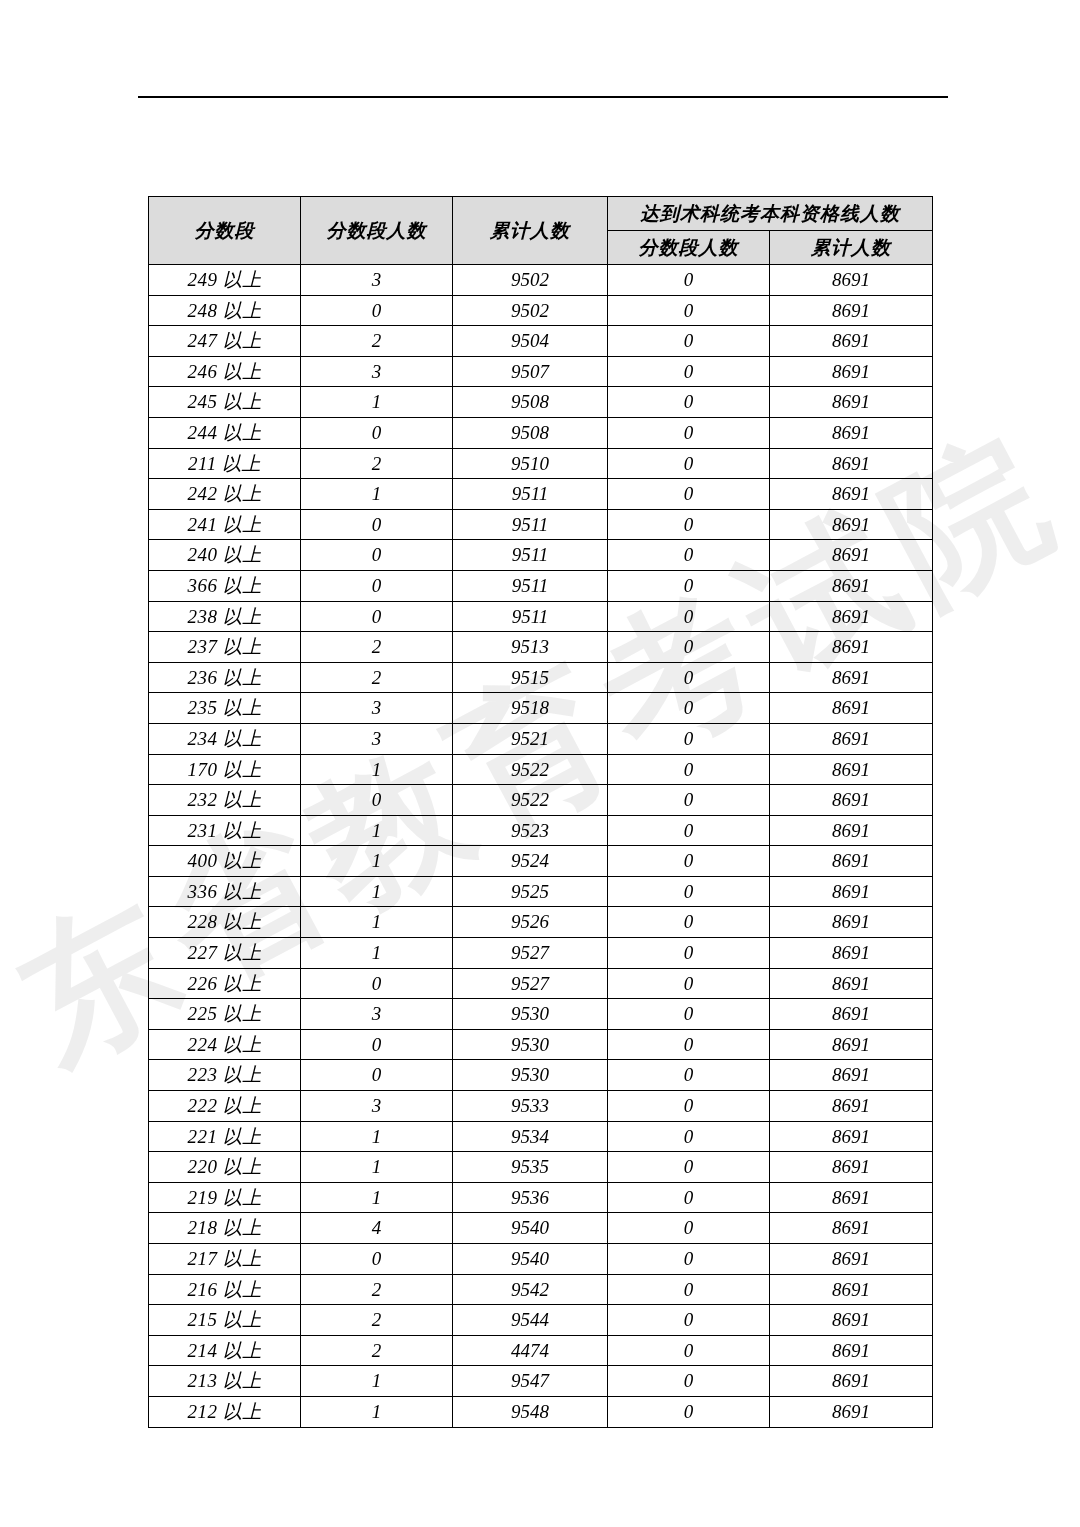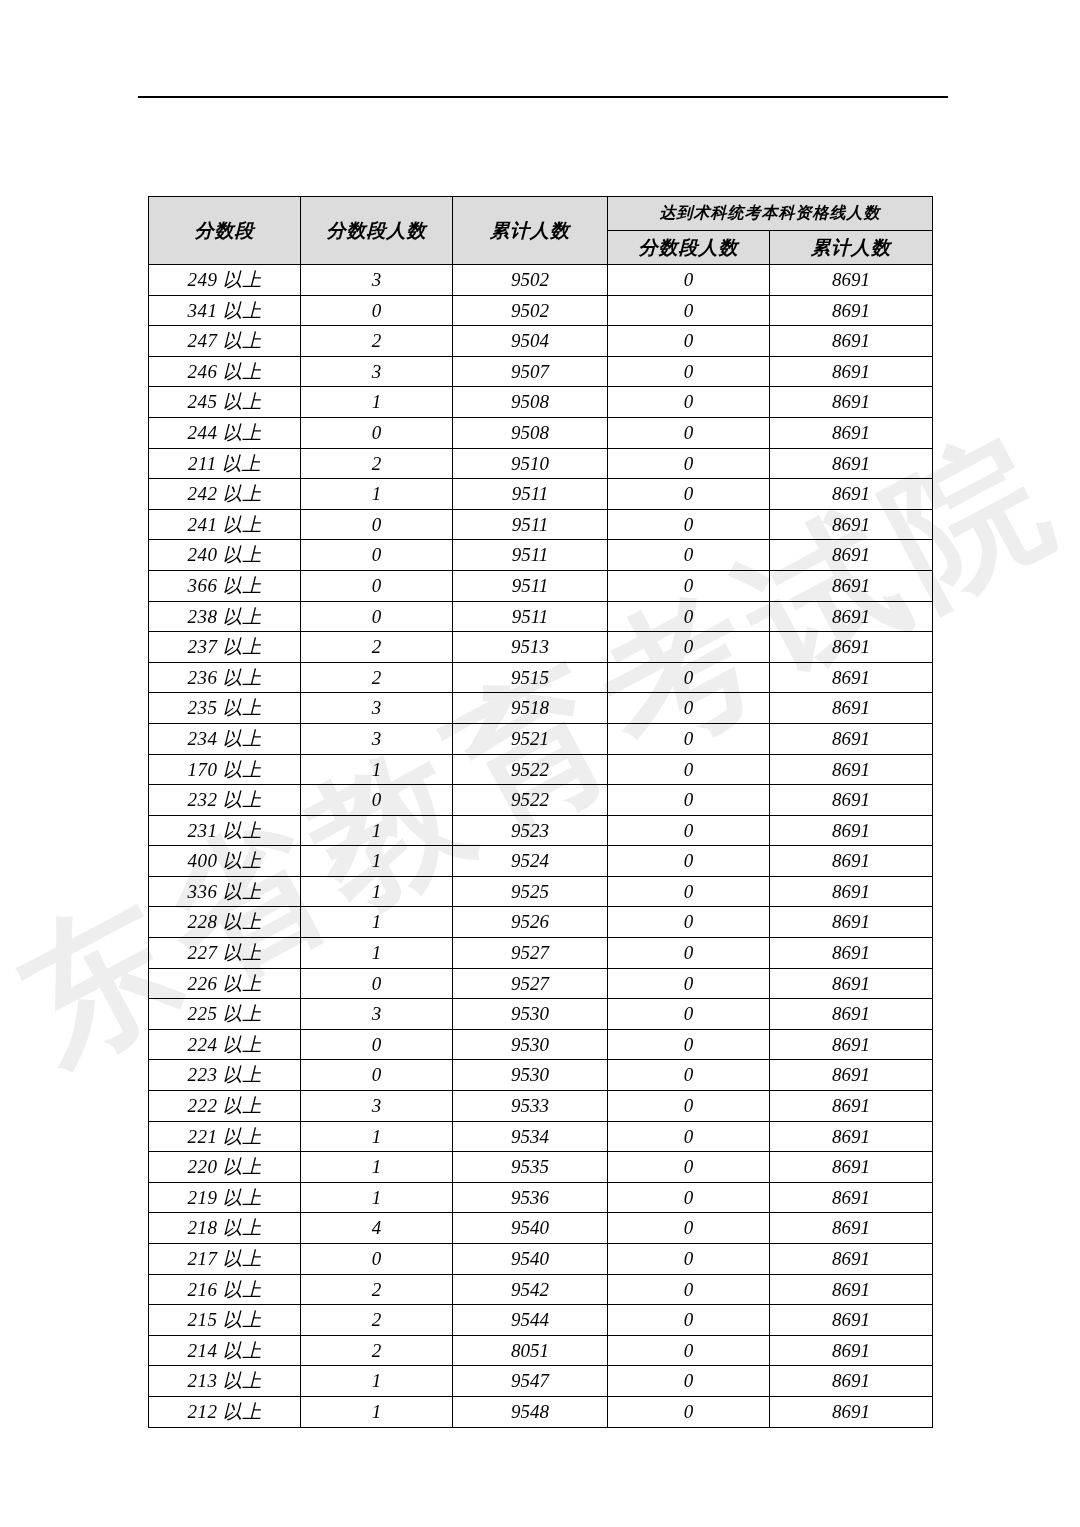--- a/index.html
+++ b/index.html
@@ -69,21 +69,21 @@
   }
   table.score-table thead th {
     background: #dcdcdc;
     font-weight: 700;
     font-size: 19px;
     letter-spacing: 1px;
     height: 29px;
     padding: 2px 0;
   }
   table.score-table thead th.group-head {
-    font-size: 16px;
+    font-size: 19px;
   }
   table.score-table tbody td {
     font-size: 19px;
     height: 29.6px;
     padding: 0;
     line-height: 29.6px;
   }
   td.col-band {
     letter-spacing: 0.5px;
   }
@@ -125,21 +125,21 @@
       </thead>
       <tbody>
           <tr>
             <td class="col-band">249 以上</td>
             <td>3</td>
             <td>9502</td>
             <td>0</td>
             <td>8691</td>
           </tr>
           <tr>
-            <td class="col-band">341 以上</td>
+            <td class="col-band">248 以上</td>
             <td>0</td>
             <td>9502</td>
             <td>0</td>
             <td>8691</td>
           </tr>
           <tr>
             <td class="col-band">247 以上</td>
             <td>2</td>
             <td>9504</td>
             <td>0</td>
@@ -365,21 +365,21 @@
           <tr>
             <td class="col-band">215 以上</td>
             <td>2</td>
             <td>9544</td>
             <td>0</td>
             <td>8691</td>
           </tr>
           <tr>
             <td class="col-band">214 以上</td>
             <td>2</td>
-            <td>8051</td>
+            <td>4474</td>
             <td>0</td>
             <td>8691</td>
           </tr>
           <tr>
             <td class="col-band">213 以上</td>
             <td>1</td>
             <td>9547</td>
             <td>0</td>
             <td>8691</td>
           </tr>

